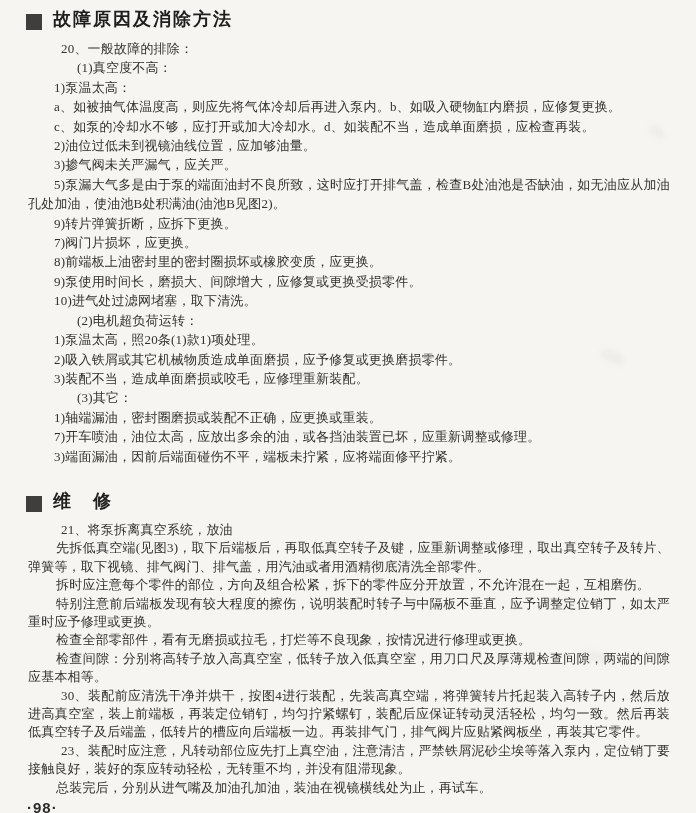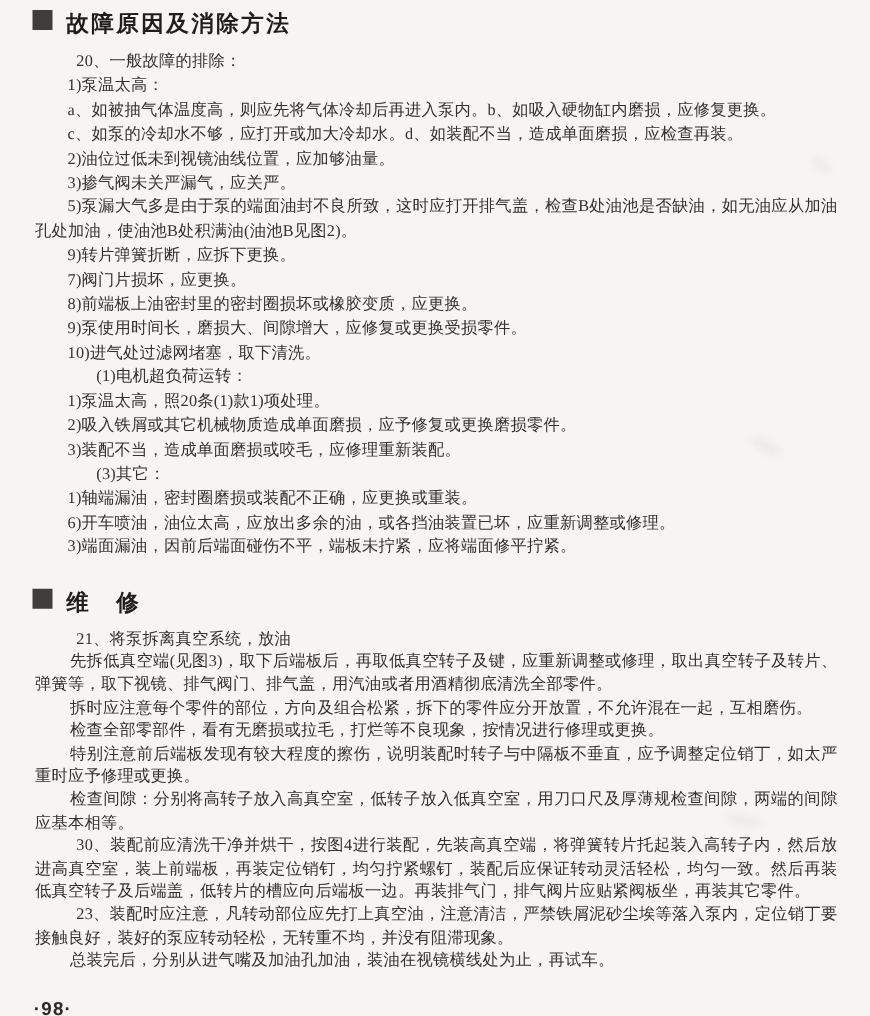--- a/index.html
+++ b/index.html
@@ -4,21 +4,21 @@
 <style>
   html,body{margin:0;padding:0;}
   body{
     width:696px;height:813px;overflow:hidden;position:relative;
     background:#f6f5f2;
     color:#33312e;
     font-family:"Liberation Serif","DejaVu Serif",serif;
   }
   .content{padding:8px 26px 0 28px;box-sizing:border-box;}
   .sec-header{
-    display:flex;align-items:flex-start;gap:11px;
+    display:flex;align-items:flex-end;gap:11px;
     font-family:"Liberation Sans","DejaVu Sans",sans-serif;
     margin:0 0 9px -2px;
   }
   .sec-header .sq{width:16px;height:16px;background:#3f3e3c;flex:0 0 auto;}
   .sec-title{
     font-size:18px;font-weight:700;color:#1f1e1c;margin:0;
     letter-spacing:2px;line-height:22px;
   }
   .paras p{
     margin:0;font-size:13px;line-height:19.4px;
@@ -47,53 +47,54 @@
 
 <div class="content" data-name="page-content">
 
   <section data-name="section-faults">
     <div class="sec-header" data-name="section-header-faults">
       <span class="sq" data-name="square-bullet-icon"></span>
       <h1 class="sec-title" data-name="section-title-faults">故障原因及消除方法</h1>
     </div>
     <div class="paras" id="sec0-paras" data-name="faults-paragraph-list">
         <p class="i2" data-name="paragraph-line">20、一般故障的排除：</p>
+        <p class="i3" data-name="paragraph-line">(1)真空度不高：</p>
         <p class="i1" data-name="paragraph-line">1)泵温太高：</p>
         <p class="i1" data-name="paragraph-line">a、如被抽气体温度高，则应先将气体冷却后再进入泵内。b、如吸入硬物缸内磨损，应修复更换。</p>
         <p class="i1" data-name="paragraph-line">c、如泵的冷却水不够，应打开或加大冷却水。d、如装配不当，造成单面磨损，应检查再装。</p>
         <p class="i1" data-name="paragraph-line">2)油位过低未到视镜油线位置，应加够油量。</p>
         <p class="i1" data-name="paragraph-line">3)掺气阀未关严漏气，应关严。</p>
         <p class="i1" data-name="paragraph-line">5)泵漏大气多是由于泵的端面油封不良所致，这时应打开排气盖，检查B处油池是否缺油，如无油应从加油孔处加油，使油池B处积满油(油池B见图2)。</p>
         <p class="i1" data-name="paragraph-line">9)转片弹簧折断，应拆下更换。</p>
         <p class="i1" data-name="paragraph-line">7)阀门片损坏，应更换。</p>
         <p class="i1" data-name="paragraph-line">8)前端板上油密封里的密封圈损坏或橡胶变质，应更换。</p>
         <p class="i1" data-name="paragraph-line">9)泵使用时间长，磨损大、间隙增大，应修复或更换受损零件。</p>
         <p class="i1" data-name="paragraph-line">10)进气处过滤网堵塞，取下清洗。</p>
-        <p class="i3" data-name="paragraph-line">(1)电机超负荷运转：</p>
+        <p class="i3" data-name="paragraph-line">(2)电机超负荷运转：</p>
         <p class="i1" data-name="paragraph-line">1)泵温太高，照20条(1)款1)项处理。</p>
         <p class="i1" data-name="paragraph-line">2)吸入铁屑或其它机械物质造成单面磨损，应予修复或更换磨损零件。</p>
         <p class="i1" data-name="paragraph-line">3)装配不当，造成单面磨损或咬毛，应修理重新装配。</p>
         <p class="i3" data-name="paragraph-line">(3)其它：</p>
         <p class="i1" data-name="paragraph-line">1)轴端漏油，密封圈磨损或装配不正确，应更换或重装。</p>
-        <p class="i1" data-name="paragraph-line">6)开车喷油，油位太高，应放出多余的油，或各挡油装置已坏，应重新调整或修理。</p>
+        <p class="i1" data-name="paragraph-line">7)开车喷油，油位太高，应放出多余的油，或各挡油装置已坏，应重新调整或修理。</p>
         <p class="i1" data-name="paragraph-line">3)端面漏油，因前后端面碰伤不平，端板未拧紧，应将端面修平拧紧。</p>
       </div>
   </section>
 
   <section data-name="section-maintenance">
     <div class="sec-header" data-name="section-header-maintenance">
       <span class="sq" data-name="square-bullet-icon"></span>
       <h1 class="sec-title" data-name="section-title-maintenance">维　修</h1>
     </div>
     <div class="paras" id="sec1-paras" data-name="maintenance-paragraph-list">
         <p class="i2" data-name="paragraph-line">21、将泵拆离真空系统，放油</p>
         <p class="ip" data-name="paragraph-line">先拆低真空端(见图3)，取下后端板后，再取低真空转子及键，应重新调整或修理，取出真空转子及转片、弹簧等，取下视镜、排气阀门、排气盖，用汽油或者用酒精彻底清洗全部零件。</p>
         <p class="ip" data-name="paragraph-line">拆时应注意每个零件的部位，方向及组合松紧，拆下的零件应分开放置，不允许混在一起，互相磨伤。</p>
+        <p class="ip" data-name="paragraph-line">特别注意前后端板发现有较大程度的擦伤，说明装配时转子与中隔板不垂直，应予调整定位销丁，如太严重时应予修理或更换。</p>
         <p class="ip" data-name="paragraph-line">检查全部零部件，看有无磨损或拉毛，打烂等不良现象，按情况进行修理或更换。</p>
-        <p class="ip" data-name="paragraph-line">特别注意前后端板发现有较大程度的擦伤，说明装配时转子与中隔板不垂直，应予调整定位销丁，如太严重时应予修理或更换。</p>
         <p class="ip" data-name="paragraph-line">检查间隙：分别将高转子放入高真空室，低转子放入低真空室，用刀口尺及厚薄规检查间隙，两端的间隙应基本相等。</p>
         <p class="i2" data-name="paragraph-line">30、装配前应清洗干净并烘干，按图4进行装配，先装高真空端，将弹簧转片托起装入高转子内，然后放进高真空室，装上前端板，再装定位销钉，均匀拧紧螺钉，装配后应保证转动灵活轻松，均匀一致。然后再装低真空转子及后端盖，低转片的槽应向后端板一边。再装排气门，排气阀片应贴紧阀板坐，再装其它零件。</p>
         <p class="i2" data-name="paragraph-line">23、装配时应注意，凡转动部位应先打上真空油，注意清洁，严禁铁屑泥砂尘埃等落入泵内，定位销丁要接触良好，装好的泵应转动轻松，无转重不均，并没有阻滞现象。</p>
         <p class="ip" data-name="paragraph-line">总装完后，分别从进气嘴及加油孔加油，装油在视镜横线处为止，再试车。</p>
       </div>
   </section>
 
 </div>
 
 <div class="page-number" data-name="page-number">·98·</div>

